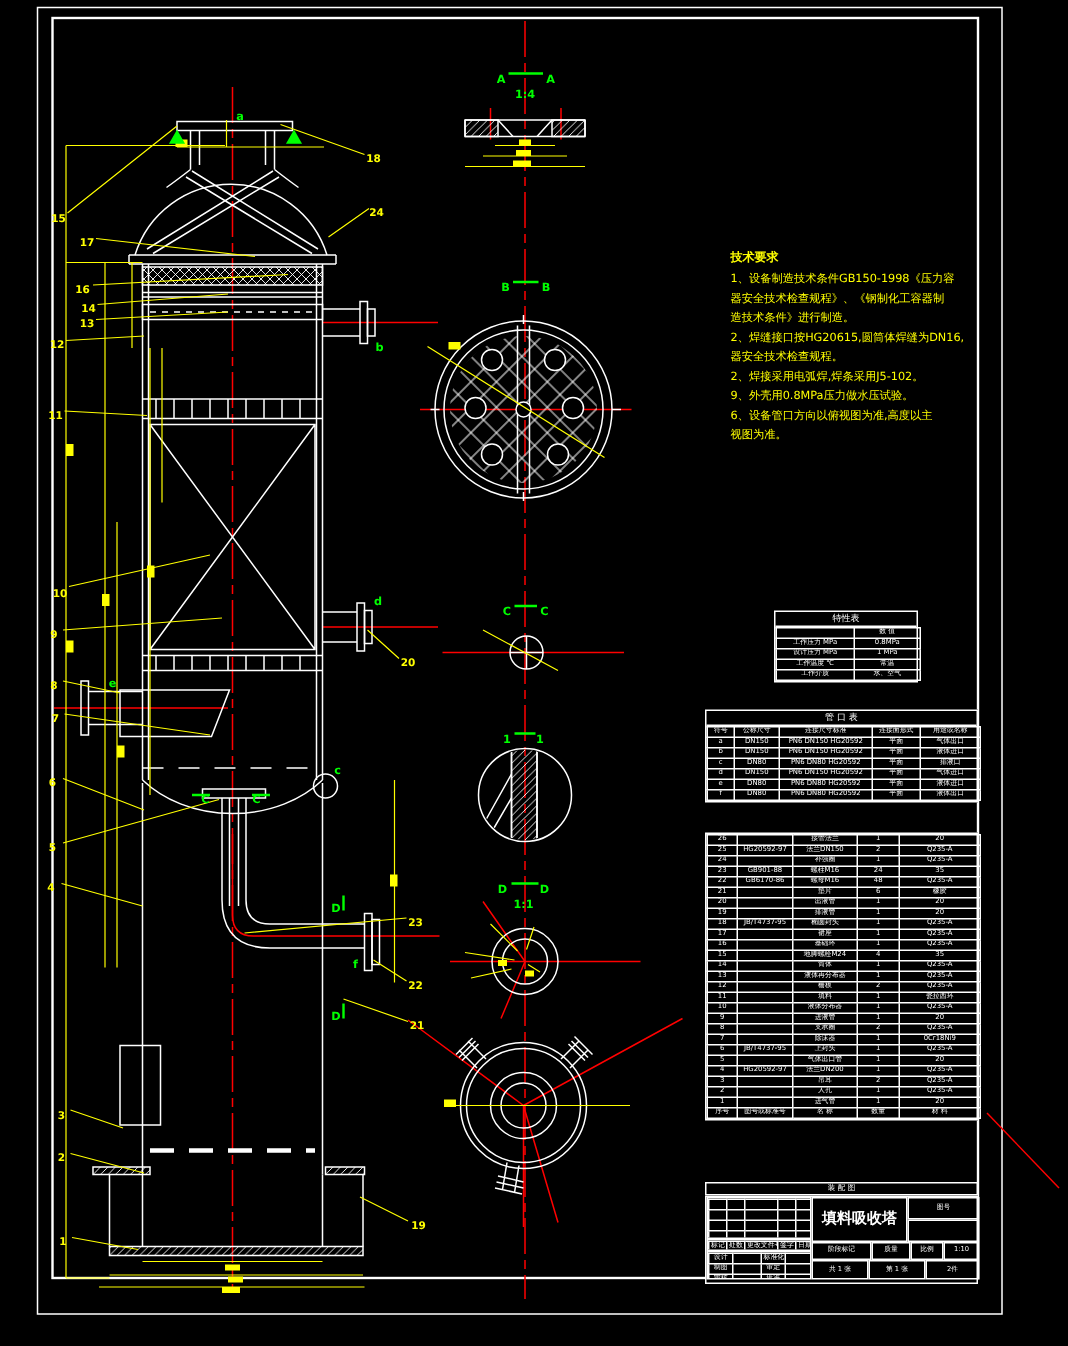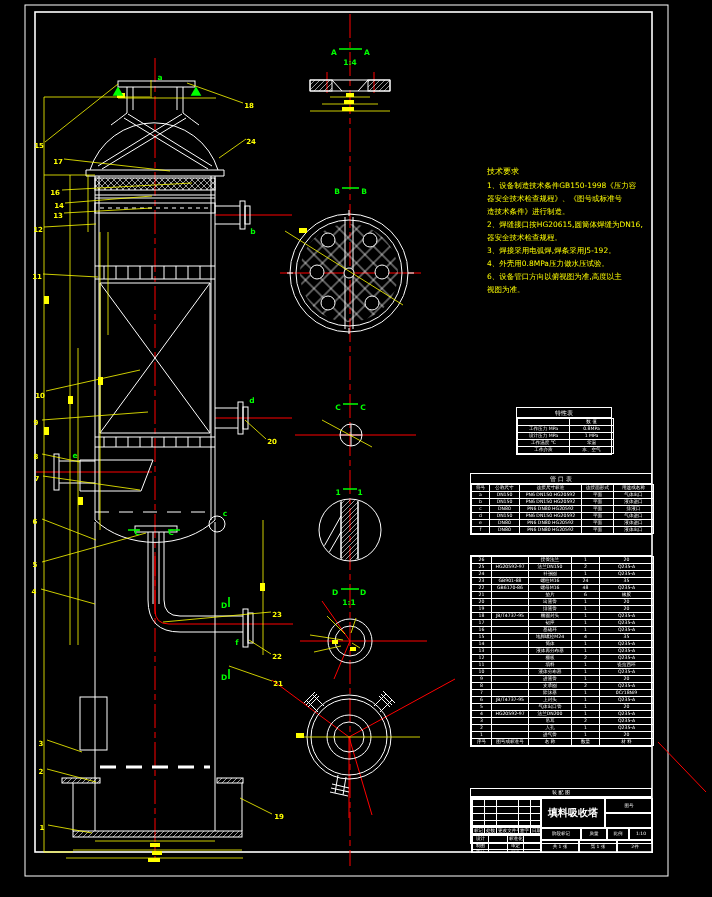--- a/index.html
+++ b/index.html
@@ -2,32 +2,32 @@
 <html><head>
 <meta charset="utf-8">
 <style>
   html,body{margin:0;padding:0;background:#000;}
   .canvas{position:relative;width:712px;height:897px;background:#000;overflow:hidden;
           font-family:"DejaVu Sans",sans-serif;}
   .canvas svg{position:absolute;left:0;top:0;}
   
   .notes{position:absolute;left:487px;top:165px;width:162px;color:#ffff00;
          font-size:7.5px;line-height:13px;letter-spacing:0;}
-  .notes .hd{font-size:8px;font-weight:normal;margin-bottom:1px;}
+  .notes .hd{font-size:8px;font-weight:bold;margin-bottom:1px;}
   
   .tblwrap{position:absolute;background:#000;color:#fff;border:1px solid #fff;box-sizing:border-box;}
   .tbl{border-collapse:collapse;table-layout:fixed;width:100%;}
   .tbl td{border:1px solid #fff;font-size:4.6px;line-height:1;height:6px;
           padding:0 1px;text-align:center;white-space:nowrap;overflow:hidden;color:#fff;}
   .tbl-title{text-align:center;font-size:6px;line-height:9px;height:9px;
              border-bottom:1px solid #fff;}
   .bomfoot{position:absolute;left:470px;top:788px;width:182px;height:9px;border:1px solid #fff;
            box-sizing:border-box;color:#fff;font-size:5px;line-height:7px;text-align:center;background:#000;}
   
-  .tb{position:absolute;left:470px;top:797px;width:182px;height:47px;border:1px solid #fff;
+  .tb{position:absolute;left:470px;top:797px;width:182px;height:59px;border:1px solid #fff;
       box-sizing:border-box;color:#fff;background:#000;}
   .tb .cell{position:absolute;border:1px solid #fff;box-sizing:border-box;overflow:hidden;
             font-size:4.5px;line-height:1.2;text-align:center;color:#fff;}
   .tb .big{font-size:10px;font-weight:bold;display:flex;align-items:center;justify-content:center;}
   
   text.ly{fill:#ffff00;font-size:7px;font-weight:bold;text-anchor:middle;}
   text.lg{fill:#00ff00;font-size:7.5px;font-weight:bold;text-anchor:middle;}
 </style>
 </head>
 <body>
@@ -271,26 +271,26 @@
         <text x="335" y="595" class="lg">D</text>
         <text x="363" y="595" class="lg">D</text>
         <text x="349" y="605" class="lg">1:1</text>
       </g>
 </svg>
 
 <div class="notes">
   <div class="hd">技术要求</div>
   <div id="notes-lines">
         <div>1、设备制造技术条件GB150-1998《压力容</div>
-        <div>器安全技术检查规程》、《图号或标准号</div>
+        <div>器安全技术检查规程》、《钢制化工容器制</div>
         <div>造技术条件》进行制造。</div>
         <div>2、焊缝接口按HG20615,圆筒体焊缝为DN16,</div>
         <div>器安全技术检查规程。</div>
-        <div>3、焊接采用电弧焊,焊条采用J5-192。</div>
-        <div>4、外壳用0.8MPa压力做水压试验。</div>
+        <div>2、焊接采用电弧焊,焊条采用J5-102。</div>
+        <div>9、外壳用0.8MPa压力做水压试验。</div>
         <div>6、设备管口方向以俯视图为准,高度以主</div>
         <div>视图为准。</div>
       </div>
 </div>
 
 <div class="tblwrap" style="left:516px;top:407px;width:96px;">
   <div class="tbl-title">特性表</div>
   <table class="tbl">
     <colgroup>
           <col style="width:52px">

